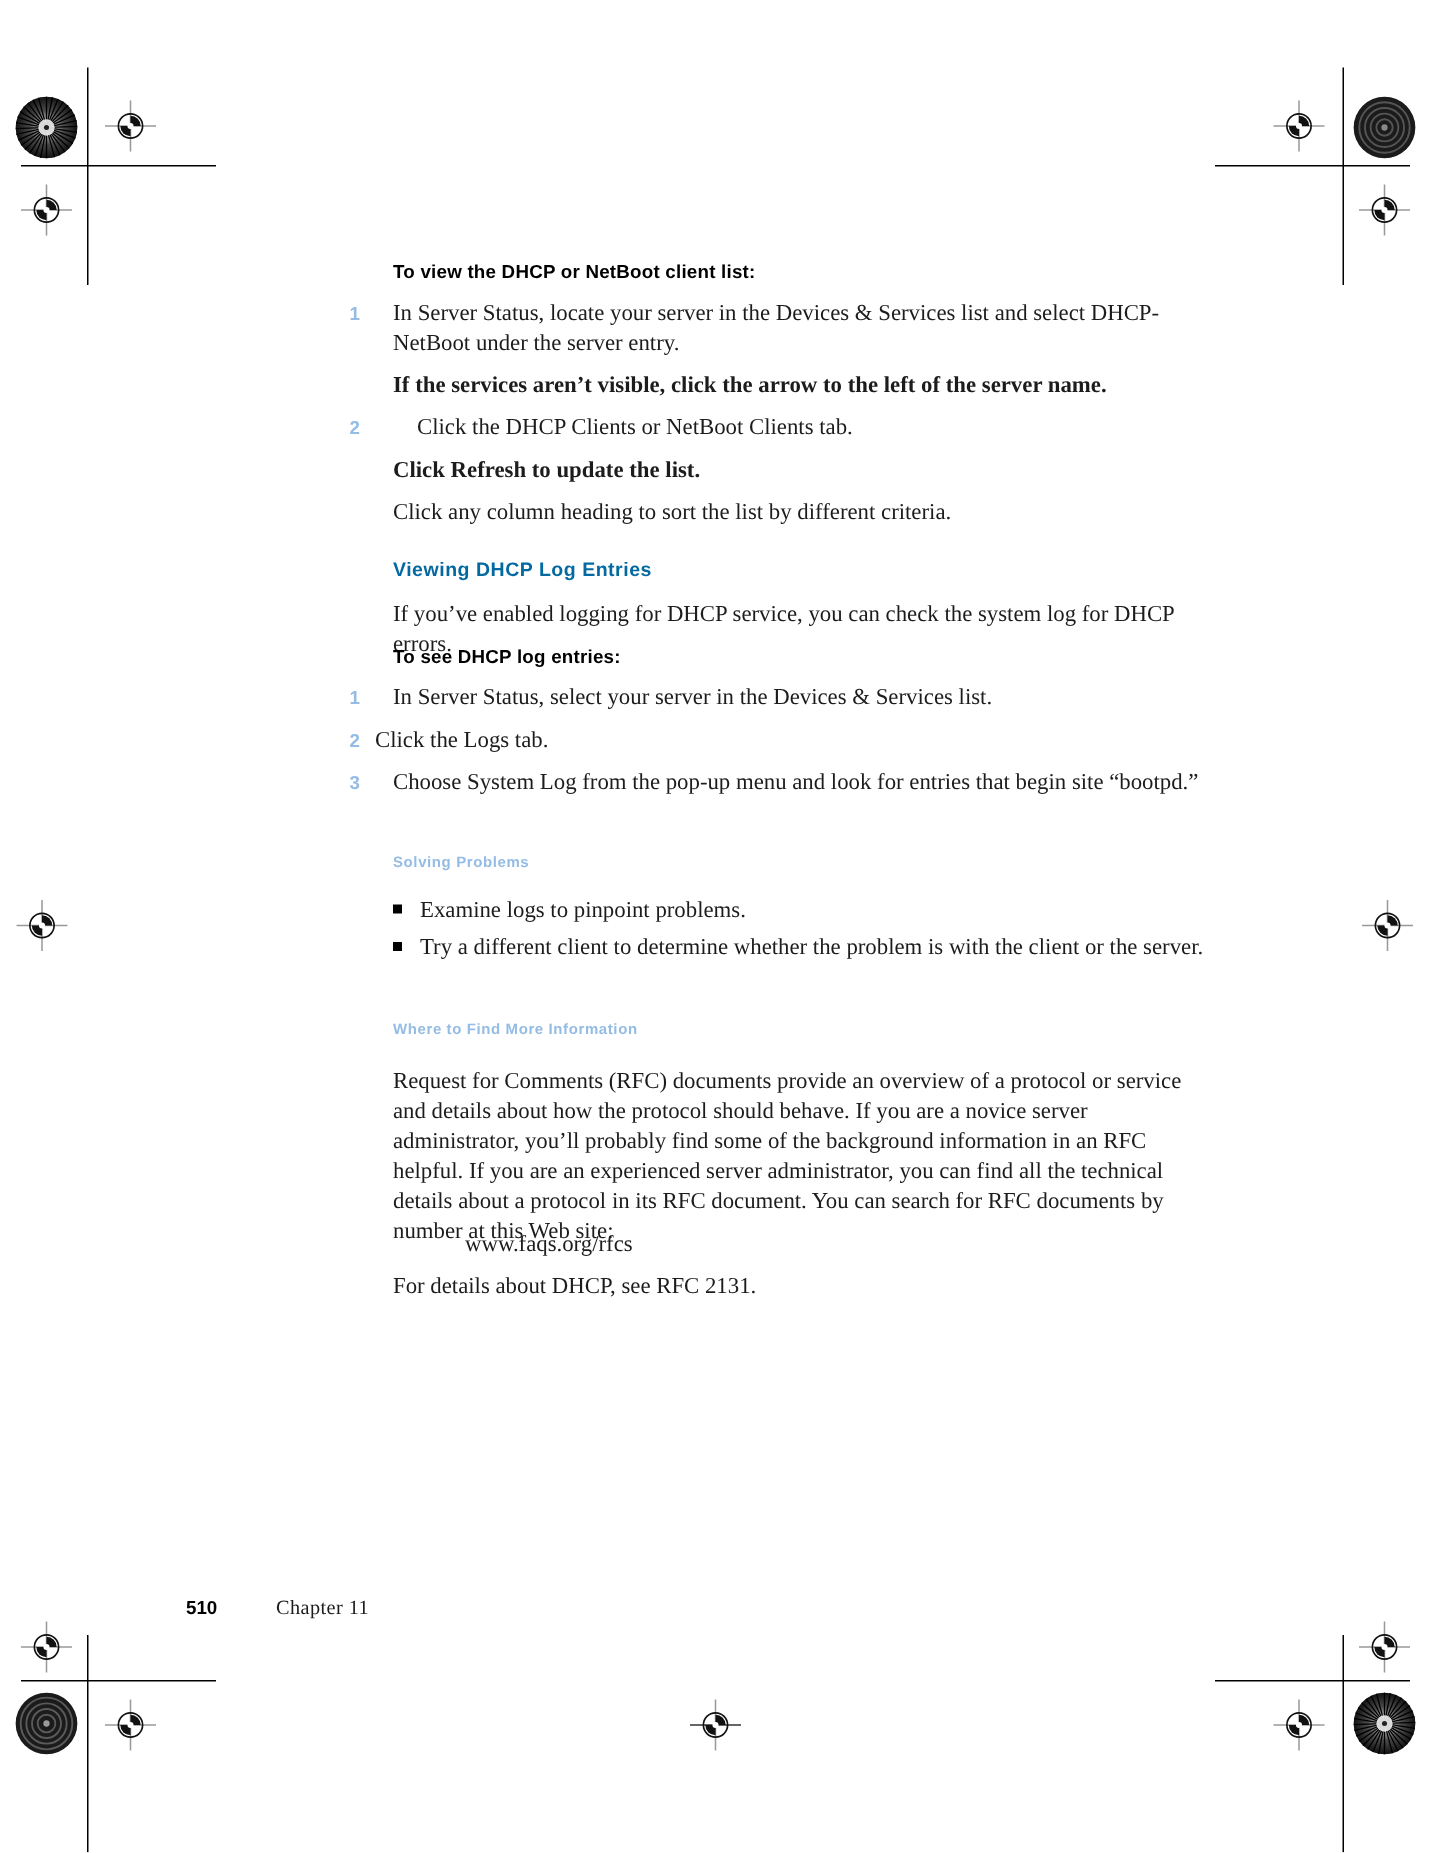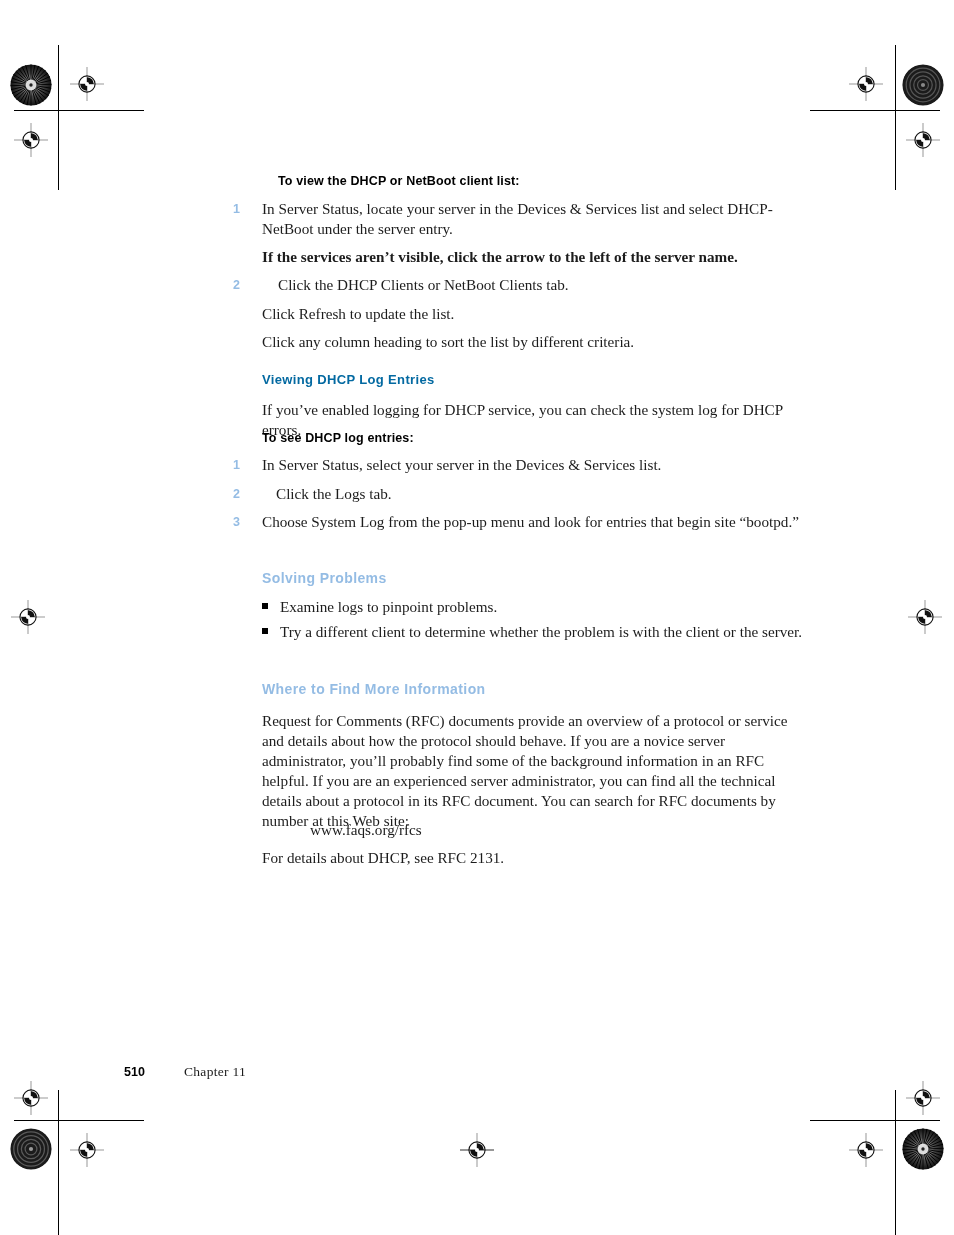--- a/index.html
+++ b/index.html
@@ -63,21 +63,21 @@
     font-size: 12.5px;
     letter-spacing: 0.15px;
     color: #000000;
     white-space: nowrap;
   }
 
   .sec-heading {
     position: absolute;
     font-family: "Liberation Sans", "DejaVu Sans", sans-serif;
     font-weight: bold;
-    font-size: 14px;
+    font-size: 10px;
     letter-spacing: 0.4px;
     white-space: nowrap;
   }
 
   .sub-heading {
     position: absolute;
     font-family: "Liberation Sans", "DejaVu Sans", sans-serif;
     font-weight: bold;
     font-size: 13px;
     letter-spacing: 0.35px;
@@ -355,45 +355,45 @@
         <path d="M20 12 A8 8 0 0 1 28 20 L20 20 Z" fill="#111"></path>
         <path d="M20 28 A8 8 0 0 1 12 20 L20 20 Z" fill="#111"></path>
         <circle cx="20" cy="20" r="2.4" fill="#fff"></circle>
       </svg>
     </div>
 
   </div>
 
   <div class="content">
 
-    <div class="proc-heading" style="left:262px; top:174px;margin-left:16px;">To view the DHCP or NetBoot client list:</div>
+    <div class="proc-heading" style="left:262px; top:174px;">To view the DHCP or NetBoot client list:</div>
 
     <div class="list-num" style="left:233px; top:202px; color:#94bce4;">1</div>
     <div class="body-text" style="left:262px; top:199px; width:540px;">In Server Status, locate your server in the Devices &amp; Services list and select DHCP-NetBoot under the server entry.</div>
 
     <div class="body-text" style="left:262px; top:247px; width:540px;font-weight:bold;">If the services aren’t visible, click the arrow to the left of the server name.</div>
 
     <div class="list-num" style="left:233px; top:278px; color:#94bce4;">2</div>
     <div class="body-text" style="left:278px; top:275px; width:540px;">Click the DHCP Clients or NetBoot Clients tab.</div>
 
-    <div class="body-text" style="left:262px; top:304px; width:540px;">Click Refresh to update the list.</div>
+    <div class="body-text" style="left:262px; top:304px; width:540px;font-weight:bold;">Click Refresh to update the list.</div>
 
     <div class="body-text" style="left:262px; top:332px; width:540px;">Click any column heading to sort the list by different criteria.</div>
 
     <div class="sub-heading" style="left:262px; top:372px; color:#0369a1;">Viewing DHCP Log Entries</div>
 
     <div class="body-text" style="left:262px; top:400px; width:545px;">If you’ve enabled logging for DHCP service, you can check the system log for DHCP errors.</div>
 
     <div class="proc-heading" style="left:262px; top:431px;">To see DHCP log entries:</div>
 
     <div class="list-num" style="left:233px; top:458px; color:#94bce4;">1</div>
     <div class="body-text" style="left:262px; top:455px; width:540px;">In Server Status, select your server in the Devices &amp; Services list.</div>
 
     <div class="list-num" style="left:233px; top:487px; color:#94bce4;">2</div>
-    <div class="body-text" style="left:276px; top:484px; width:540px;">Click the Logs tab.</div>
+    <div class="body-text" style="left:250px; top:484px; width:540px;">Click the Logs tab.</div>
 
     <div class="list-num" style="left:233px; top:515px; color:#94bce4;">3</div>
     <div class="body-text" style="left:262px; top:512px; width:545px;">Choose System Log from the pop-up menu and look for entries that begin site “bootpd.”</div>
 
     <div class="sec-heading" style="left:262px; top:570px; color:#94bce4;">Solving Problems</div>
 
     <div class="bullet-sq" style="left:262px; top:603px;"></div>
     <div class="body-text" style="left:280px; top:597px; width:530px;">Examine logs to pinpoint problems.</div>
 
     <div class="bullet-sq" style="left:262px; top:628px;"></div>

